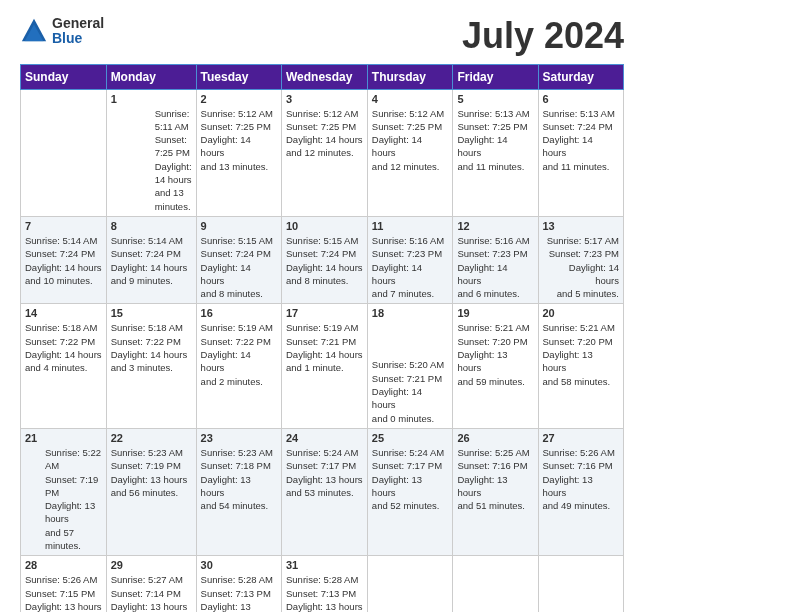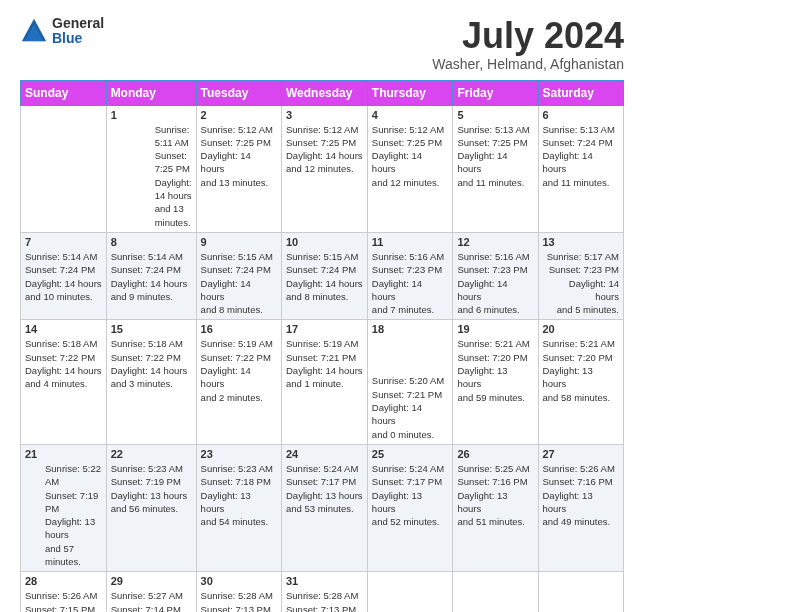--- a/index.html
+++ b/index.html
@@ -59,21 +59,21 @@
     .subtitle {
       font-size: 14px;
       color: #555;
     }
     .calendar-table {
       width: 100%;
       border-collapse: collapse;
       flex: 1;
     }
     .calendar-table th {
-      background-color: #d946ef;
+      background-color: #4c1d95;
       color: #fff;
       font-size: 12px;
       font-weight: bold;
       padding: 5px 4px;
       text-align: left;
       border: 1px solid #4a8fd4;
     }
     .calendar-table td {
       border: 1px solid #ccc;
       padding: 3px 4px;
@@ -115,21 +115,20 @@
         <polygon points="15,2 28,26 2,26" fill="#1a5fa8"></polygon>
         <polygon points="15,8 25,26 5,26" fill="#2a7fd4" opacity="0.5"></polygon>
       </svg>
       <div class="logo-text">
         <span class="logo-general">General</span>
         <span class="logo-blue">Blue</span>
       </div>
     </div>
     <div class="title-block">
       <div class="main-title">July 2024</div>
-      <div class="subtitle">Washer, Helmand, Afghanistan</div>
     </div>
   </div>
 
   <table class="calendar-table">
     <thead>
       <tr>
         <th>Sunday</th>
         <th>Monday</th>
         <th>Tuesday</th>
         <th>Wednesday</th>

